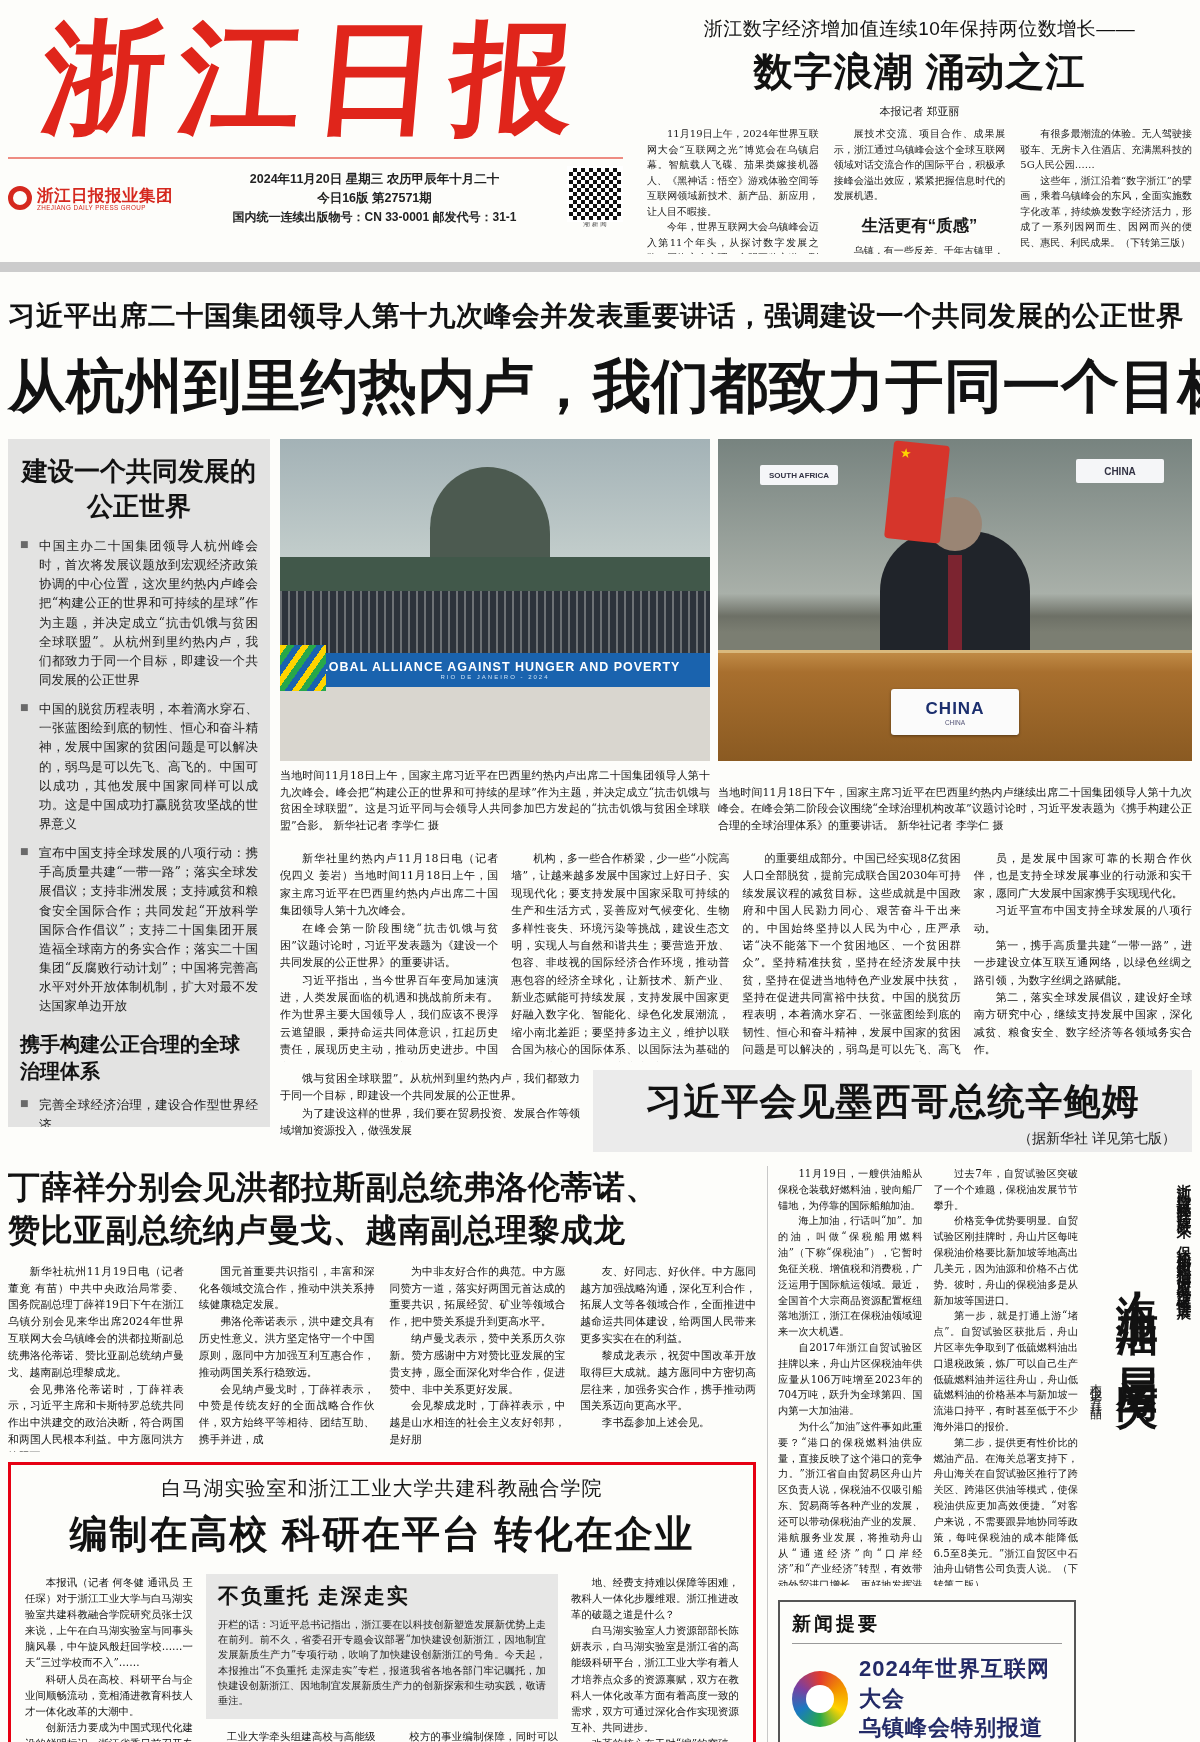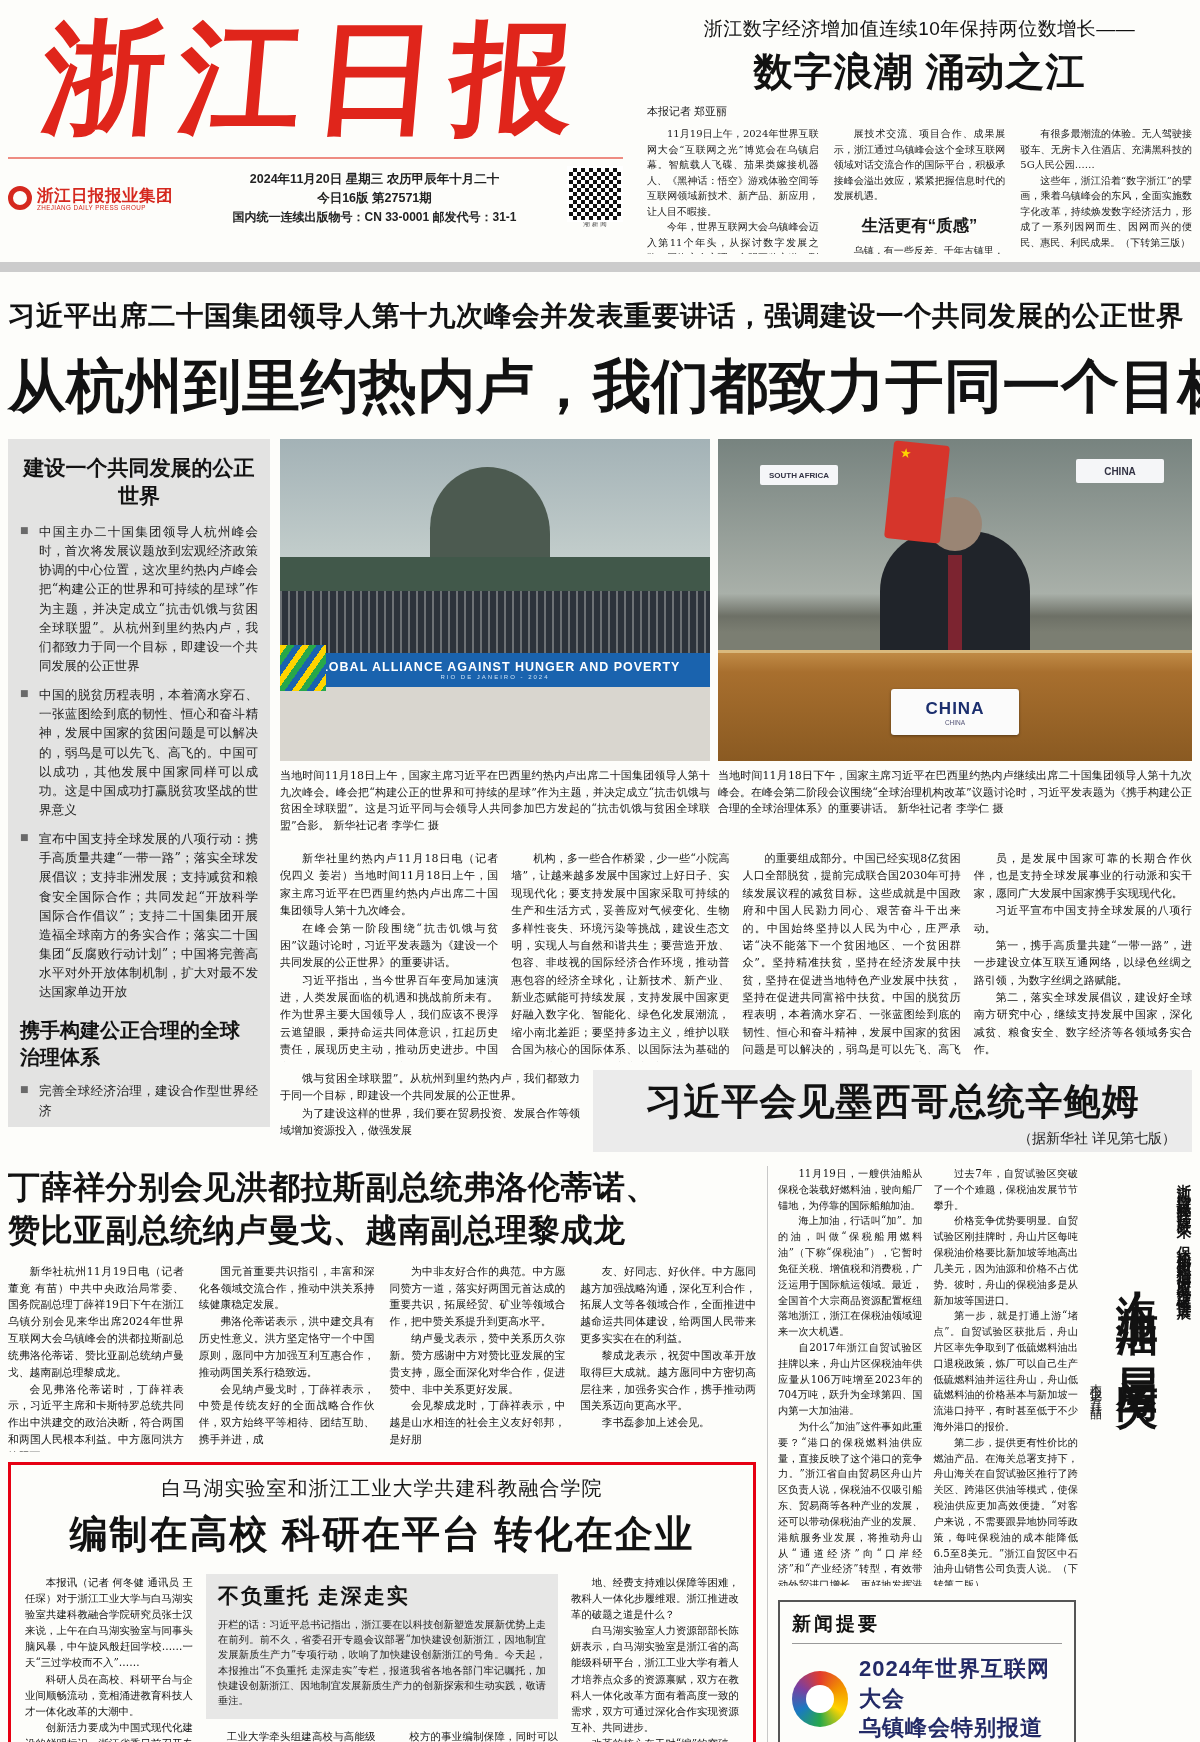--- a/index.html
+++ b/index.html
@@ -21,34 +21,34 @@
   .grp-en{color:#d5281e;font-size:6.3px;letter-spacing:.4px;}
   .dates{flex:1;text-align:center;font-weight:700;font-size:12.5px;line-height:1.55;color:#222;}
   .dates .d3{font-size:12px;}
   .qrwrap{width:54px;}
   .qr{width:52px;height:52px;background:
       repeating-conic-gradient(#111 0 25%,#fff 0 50%) 0 0/8px 8px;outline:2px solid #fff;}
   .qr-cap{font-size:6.5px;text-align:center;color:#444;letter-spacing:2px;}
   .hdr-right{flex:1;padding-left:24px;}
   .ts-kicker{font-size:19px;text-align:center;margin-top:12px;letter-spacing:.5px;color:#111;}
   .ts-headline{font-size:39px;font-weight:900;text-align:center;margin-top:3px;letter-spacing:1px;}
-  .ts-byline{font-size:11px;text-align:left;margin-top:5px;color:#222;}
+  .ts-byline{font-size:11px;text-align:center;margin-top:5px;color:#222;}
   .ts-cols{display:flex;gap:15px;margin-top:7px;height:128px;overflow:hidden;}
   .ts-col{flex:1;font-family:"DejaVu Serif",serif;font-size:10px;line-height:1.55;color:#1a1a1a;}
   .ts-sub{font-family:"Liberation Sans",sans-serif;font-size:16.5px;font-weight:900;
           text-align:center;margin:9px 0 5px;text-indent:0;}
   
   .graybar{height:10px;background:#cccccc;margin:8px -8px 0;}
   .lead-kicker{font-size:27.5px;font-weight:600;margin-top:26px;letter-spacing:.5px;white-space:nowrap;}
   .lead-headline{font-size:58px;font-weight:900;margin-top:14px;letter-spacing:.5px;white-space:nowrap;}
   
   .main{display:flex;gap:10px;margin-top:13px;}
   .sidebox{width:262px;flex:none;background:#e3e3e2;box-sizing:border-box;
            padding:15px 12px 10px;height:688px;overflow:hidden;}
-  .sb-t1{font-size:21px;font-weight:900;text-align:center;margin:0 0 12px;}
+  .sb-t1{font-size:26px;font-weight:900;text-align:center;margin:0 0 12px;}
   .sb-t2{font-size:20px;font-weight:900;margin:16px 0 10px;}
   .bullets .para{font-family:"DejaVu Serif",serif;font-size:12.6px;line-height:1.52;
       text-indent:0;padding-left:19px;position:relative;margin:0 0 10px;color:#222;}
   .bullets .para::before{content:"■";position:absolute;left:0;top:2px;font-size:9px;color:#6a6a6a;}
   .content{flex:1;min-width:0;}
   .photorow{display:flex;gap:8px;}
   .photo{position:relative;overflow:hidden;height:322px;}
   .photo-l{width:430px;flex:none;background:linear-gradient(180deg,#a3b2b6 0%,#cfd8d4 52%,#d9d6cf 53%);}
   .pl-mtn{position:absolute;left:150px;top:28px;width:120px;height:128px;background:#4c5a50;
           border-radius:55% 60% 0 0;}
@@ -75,21 +75,21 @@
       align-items:center;justify-content:center;box-shadow:0 1px 3px rgba(0,0,0,.4);}
   .pr-plate-main{font-size:17px;font-weight:900;color:#1c2f6e;letter-spacing:1px;}
   .pr-plate-sub{font-size:6.5px;color:#557;}
   .pr-plate-sm{position:absolute;background:#f5f6f8;color:#334;font-weight:700;
       display:flex;align-items:center;justify-content:center;border-radius:2px;}
   .pr-p-left{left:42px;top:26px;width:78px;height:20px;font-size:8px;}
   .pr-p-right{right:28px;top:20px;width:88px;height:24px;font-size:10px;}
   .pr-flag{position:absolute;left:36%;top:4px;width:56px;height:98px;background:#d6352b;
       transform:rotate(6deg);border-radius:4px;}
   .pr-flag::after{content:"★";position:absolute;left:7px;top:4px;color:#ffd400;font-size:13px;}
-  .caprow{display:flex;gap:8px;margin-top:7px;}
+  .caprow{display:flex;gap:8px;margin-top:7px;align-items:flex-end;}
   .cap{font-family:"DejaVu Serif",serif;font-size:11px;line-height:1.5;text-align:justify;color:#161616;}
   .cap-l{width:430px;flex:none;}
   .cap-r{flex:1;}
   .credit{white-space:nowrap;}
   .artcols{display:flex;gap:13px;margin-top:16px;height:212px;overflow:hidden;}
   .acol{flex:1;font-family:"DejaVu Serif",serif;font-size:11px;line-height:1.58;min-width:0;}
   .botrow{display:flex;gap:13px;margin-top:8px;height:82px;}
   .ext{width:300px;flex:none;font-family:"DejaVu Serif",serif;font-size:11px;line-height:1.58;overflow:hidden;}
   .mex{flex:1;background:#ebebeb;padding:7px 16px 3px;box-sizing:border-box;}
   .mex-h{font-size:37px;font-weight:900;text-align:center;letter-spacing:1px;}

